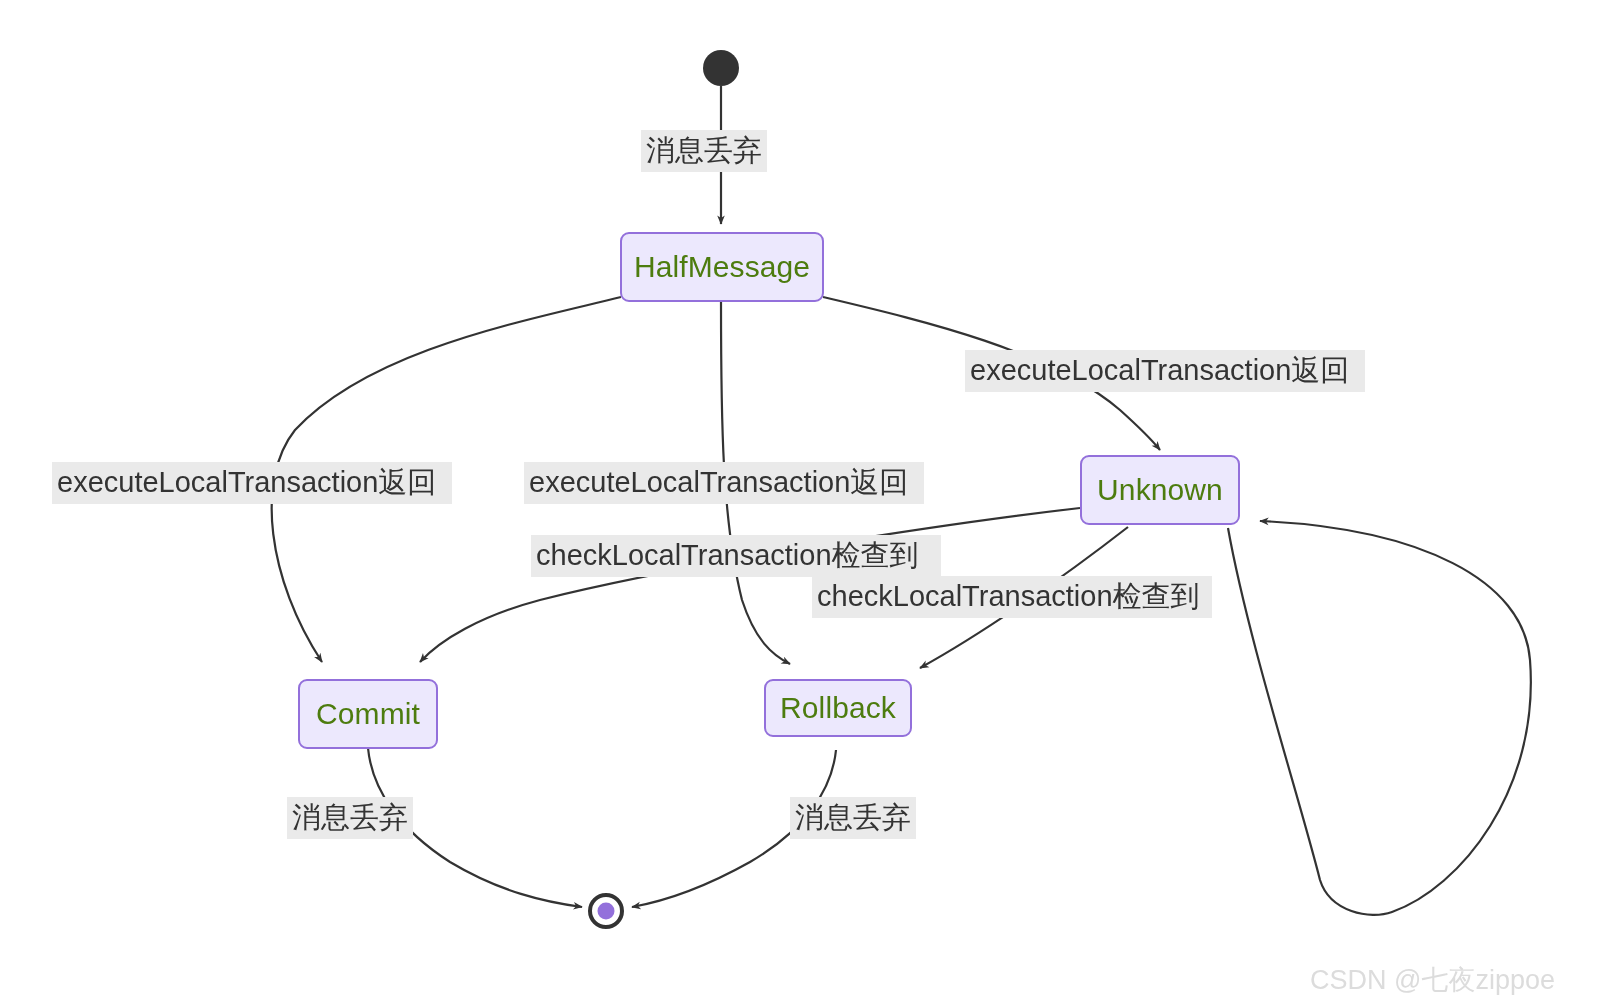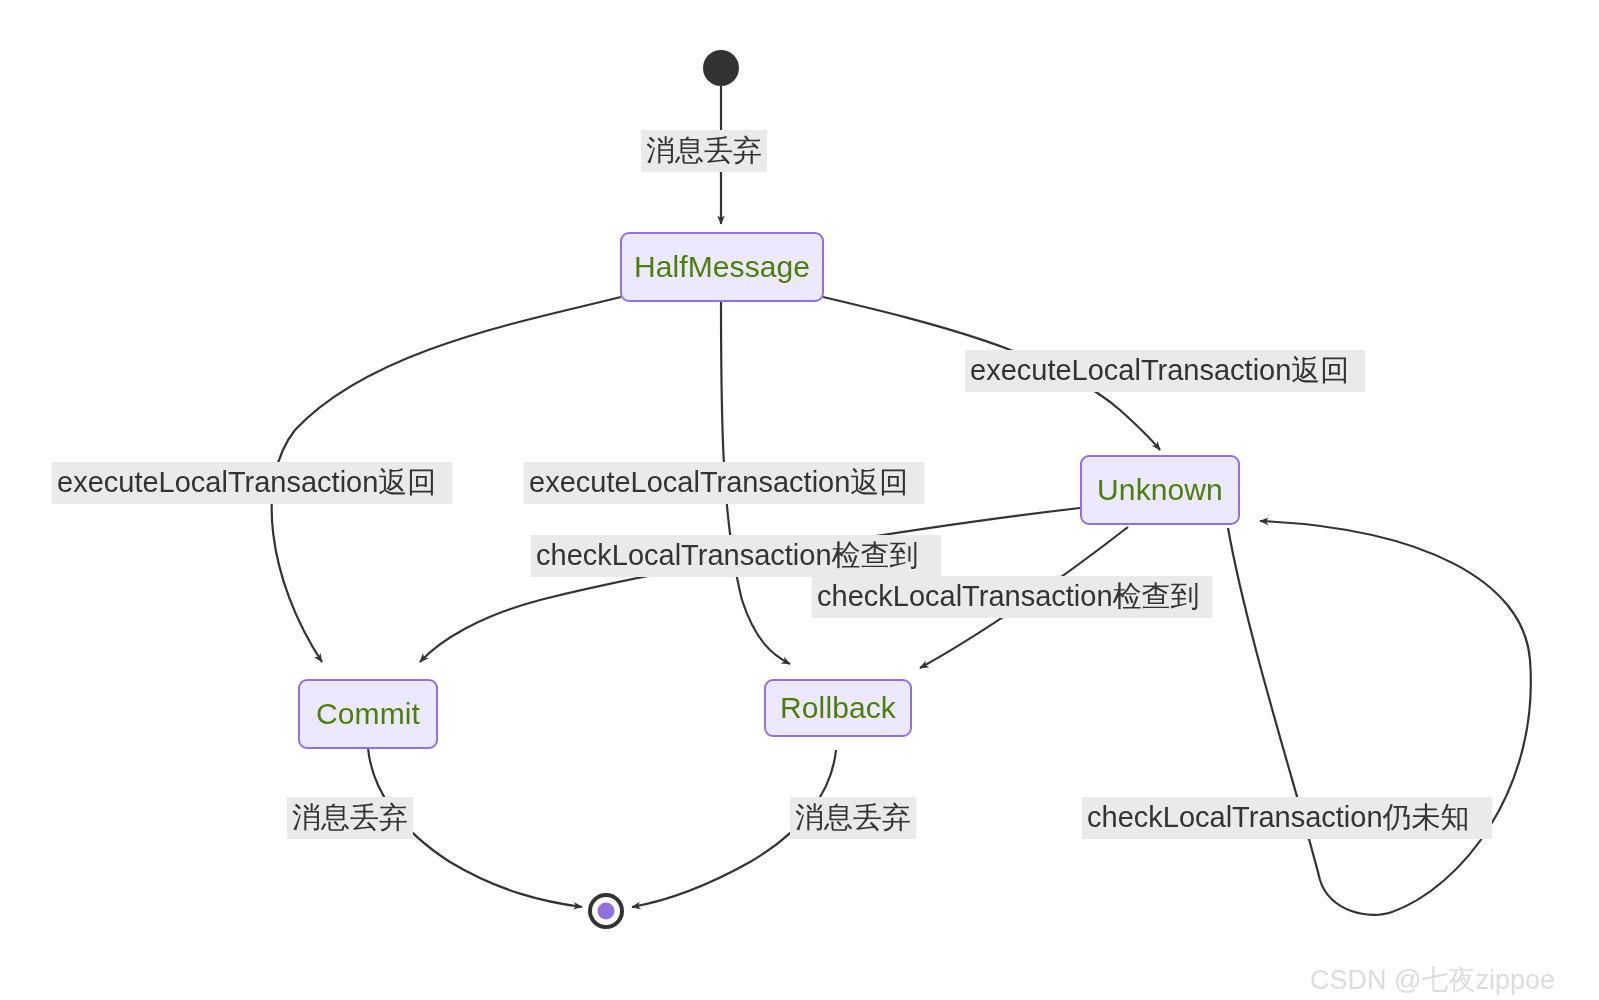--- a/index.html
+++ b/index.html
@@ -136,21 +136,20 @@
   <div class="edge-label" style="left:52px; top:462px; width:400px;">executeLocalTransaction返回</div>
 
   <div class="edge-label" style="left:524px; top:462px; width:400px;">executeLocalTransaction返回</div>
 
   <div class="edge-label" style="left:965px; top:350px; width:400px;">executeLocalTransaction返回</div>
 
   <div class="edge-label" style="left:531px; top:535px; width:410px;">checkLocalTransaction检查到</div>
 
   <div class="edge-label" style="left:812px; top:576px; width:400px;">checkLocalTransaction检查到</div>
 
-  <div class="edge-label" style="left:1082px; top:797px; width:410px;">checkLocalTransaction仍未知</div>
 
   <div class="edge-label" style="left:287px; top:797px;">消息丢弃</div>
 
   <div class="edge-label" style="left:772px; top:797px;margin-left:18px;">消息丢弃</div>
 
   <div id="watermark">CSDN @七夜zippoe</div>
 
 </div>
 
 </body></html>

